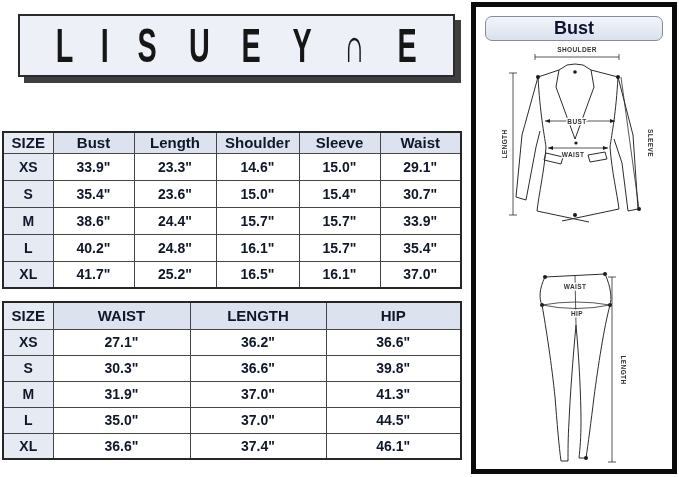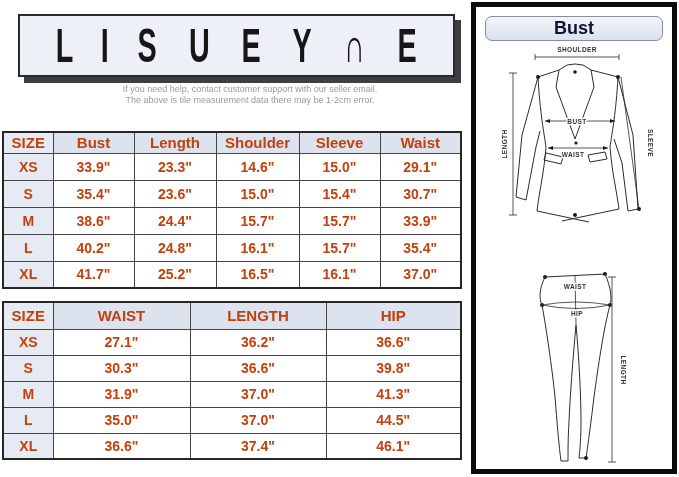--- a/index.html
+++ b/index.html
@@ -29,21 +29,21 @@
   .unit-label {
     position:absolute; left:6px; top:98px;
     font-family:"DejaVu Sans Mono", monospace;
     font-size:18px; font-weight:bold; color:#000;margin-top:43px;
   }
 
   
   table { position:absolute; border-collapse:collapse; table-layout:fixed; background:#fff; border:2px solid #262626; }
   th, td {
     border:1px solid #454545; text-align:center; vertical-align:middle;
-    font-weight:bold; color:#c2410c; padding:0; overflow:hidden; white-space:nowrap;
+    font-weight:bold; color:#0f172a; padding:0; overflow:hidden; white-space:nowrap;
   }
   thead th { background:#dce2ee; }
   .c-size { background:#e6eaf3; }
   tbody td { background:#ffffff; font-size:14px; }
 
   #suit-table { left:2px; top:131px; width:458px; }
   #suit-table thead tr { height:21px; }
   #suit-table tbody tr { height:27px; }
   #suit-table thead th { font-size:15px; }
   #suit-table tbody th { font-size:14px; }
@@ -100,24 +100,20 @@
       <span class="logo-letter">L</span>
       <span class="logo-letter">I</span>
       <span class="logo-letter">S</span>
       <span class="logo-letter">U</span>
       <span class="logo-letter">E</span>
       <span class="logo-letter">Y</span>
       <span class="logo-letter">∩</span>
       <span class="logo-letter">E</span>
     </div>
 
-  <div class="notice">
-    <div>If you need help, contact customer support with our seller email.</div>
-    <div>The above is tile measurement data there may be 1-2cm error.</div>
-  </div>
 
   <div class="unit-label">(unit: inch)</div>
 
   <table id="suit-table">
       <thead>
         <tr>
           <th class="c-size">SIZE</th>
           <th>Bust</th>
           <th>Length</th>
           <th>Shoulder</th>

